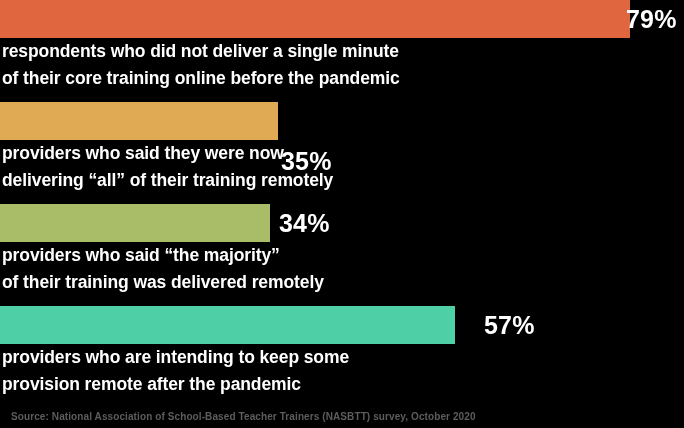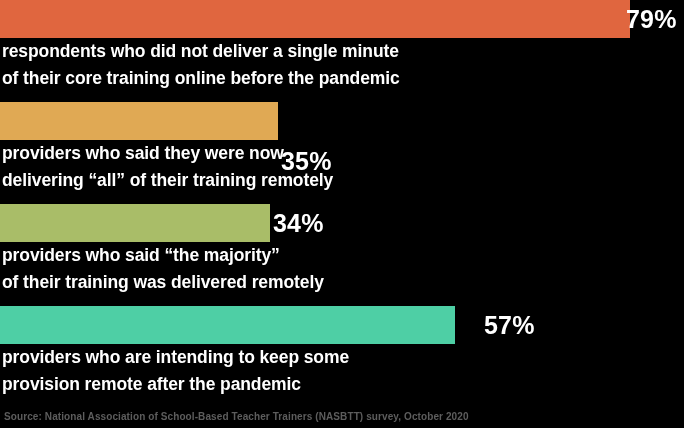--- a/index.html
+++ b/index.html
@@ -50,21 +50,21 @@
     top: 38px;
     font-size: 17.5px;
     font-weight: bold;
     color: #ffffff;
     line-height: 27px;
     white-space: pre-line;
     letter-spacing: -0.1px;
   }
   .source {
     position: absolute;
-    left: 4px;
+    left: 11px;
     bottom: 6px;
     font-size: 10px;
     color: #5d5d5d;
     font-weight: bold;
     letter-spacing: 0.1px;
     white-space: nowrap;
   }
 </style>
 </head>
 <body>
@@ -80,21 +80,21 @@
 
   <div class="bar-group" style="top:102px;">
     <div class="bar" style="width:278px; background:#e0a954;"></div>
     <div class="bar-value" style="left:281px;margin-top:40px;">35%</div>
     <div class="bar-label">providers who said they were now
 delivering “all” of their training remotely</div>
   </div>
 
   <div class="bar-group" style="top:204px;">
     <div class="bar" style="width:270px; background:#a9bd68;"></div>
-    <div class="bar-value" style="left:273px;">34%</div>
+    <div class="bar-value" style="left:279px;">34%</div>
     <div class="bar-label">providers who said “the majority”
 of their training was delivered remotely</div>
   </div>
 
   <div class="bar-group" style="top:306px;">
     <div class="bar" style="width:455px; background:#4ecfa5;"></div>
     <div class="bar-value" style="left:456px;margin-left:28px;">57%</div>
     <div class="bar-label">providers who are intending to keep some
 provision remote after the pandemic</div>
   </div>

